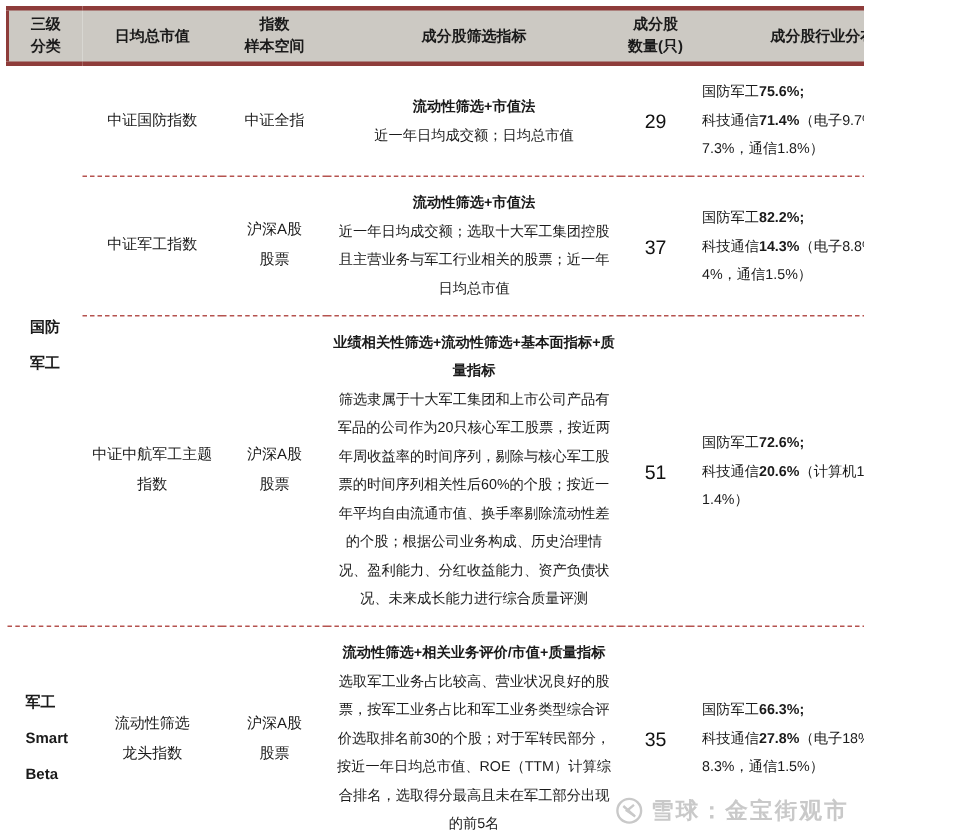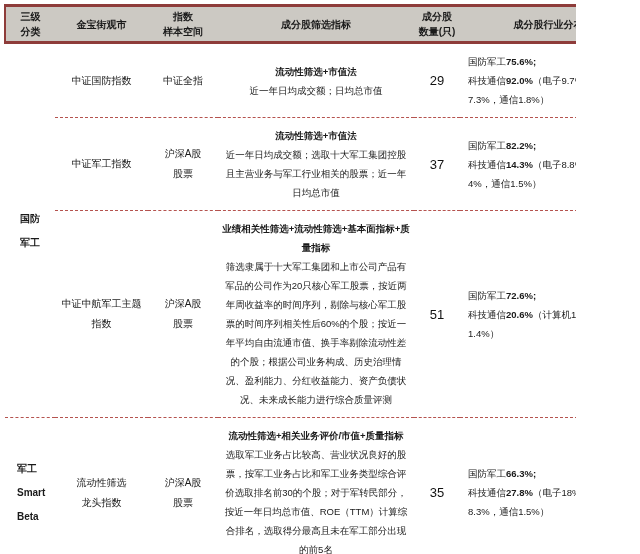--- a/index.html
+++ b/index.html
@@ -62,21 +62,21 @@
         <col class="c2">
         <col class="c3">
         <col class="c4">
         <col class="c5">
         <col class="c6">
     </colgroup>
     <thead>
       <tr>
         <th class="first">三级
 分类</th>
-        <th>金宝街观市</th>
+        <th>日均总市值</th>
         <th>指数
 样本空间</th>
         <th>成分股筛选指标</th>
         <th>成分股
 数量(只)</th>
         <th class="last">成分股行业分布</th>
       </tr>
     </thead>
     <tbody>
       <tr class="r1">
@@ -84,21 +84,21 @@
 军工</td>
         <td class="name">中证国防指数</td>
         <td class="space">中证全指</td>
         <td class="crit">
           <div class="crit-bold">流动性筛选+市值法</div>
           <div class="crit-body">近一年日均成交额；日均总市值</div>
         </td>
         <td class="count">29</td>
         <td class="ind">
           <div><span>国防军工</span><b>75.6%;</b></div>
-          <div><span>科技通信</span><b>92.0%</b><span>（电子9.7%，计算机7.3%，通信1.8%）</span></div>
+          <div><span>科技通信</span><b>71.4%</b><span>（电子9.7%，计算机7.3%，通信1.8%）</span></div>
         </td>
       </tr>
       <tr class="r2">
         <td class="name">中证军工指数</td>
         <td class="space">沪深A股
 股票</td>
         <td class="crit">
           <div class="crit-bold">流动性筛选+市值法</div>
           <div class="crit-body">近一年日均成交额；选取十大军工集团控股且主营业务与军工行业相关的股票；近一年日均总市值</div>
         </td>
@@ -137,14 +137,22 @@
         <td class="count">35</td>
         <td class="ind">
           <div><span>国防军工</span><b>66.3%;</b></div>
           <div><span>科技通信</span><b>27.8%</b><span>（电子18%，计算机8.3%，通信1.5%）</span></div>
         </td>
       </tr>
     </tbody>
   </table>
 
 
+  <div class="watermark">
+    <svg class="wm-logo" viewBox="0 0 24 24" fill="none" stroke="#c9c9c9" stroke-width="2">
+      <circle cx="12" cy="12" r="10"></circle>
+      <path d="M7 8 L17 17"></path>
+      <path d="M16 7 L10 12 L16 16"></path>
+    </svg>
+    <span>雪球：金宝街观市</span>
+  </div>
 
 </div>
 
 </body></html>

